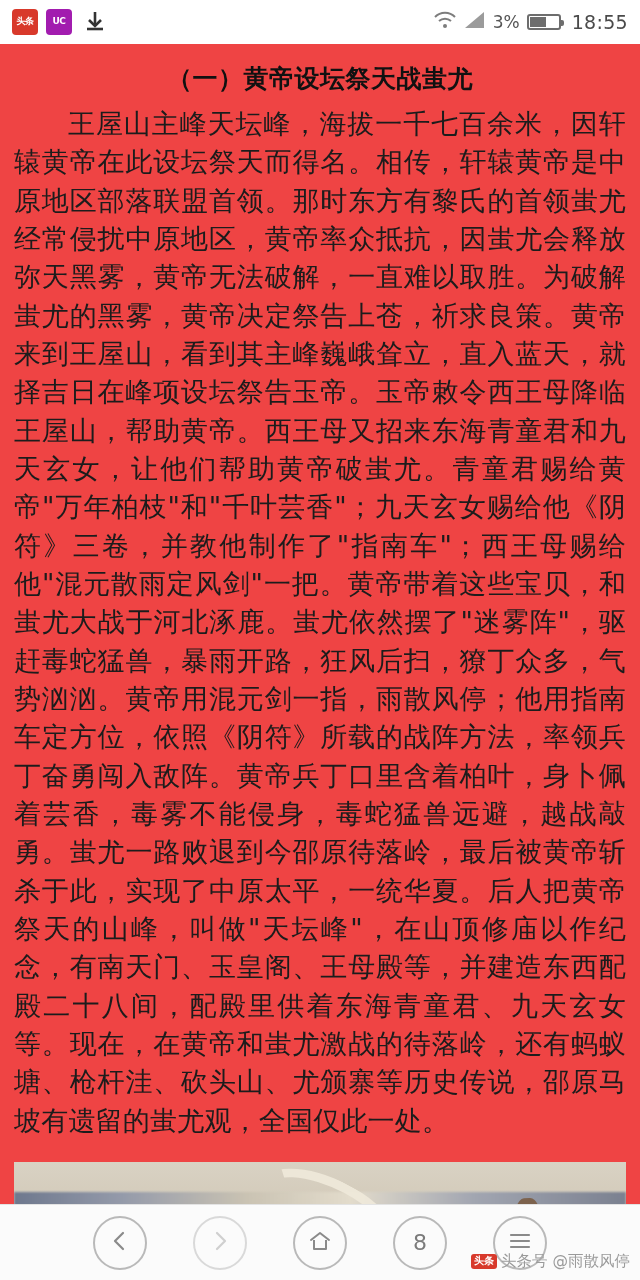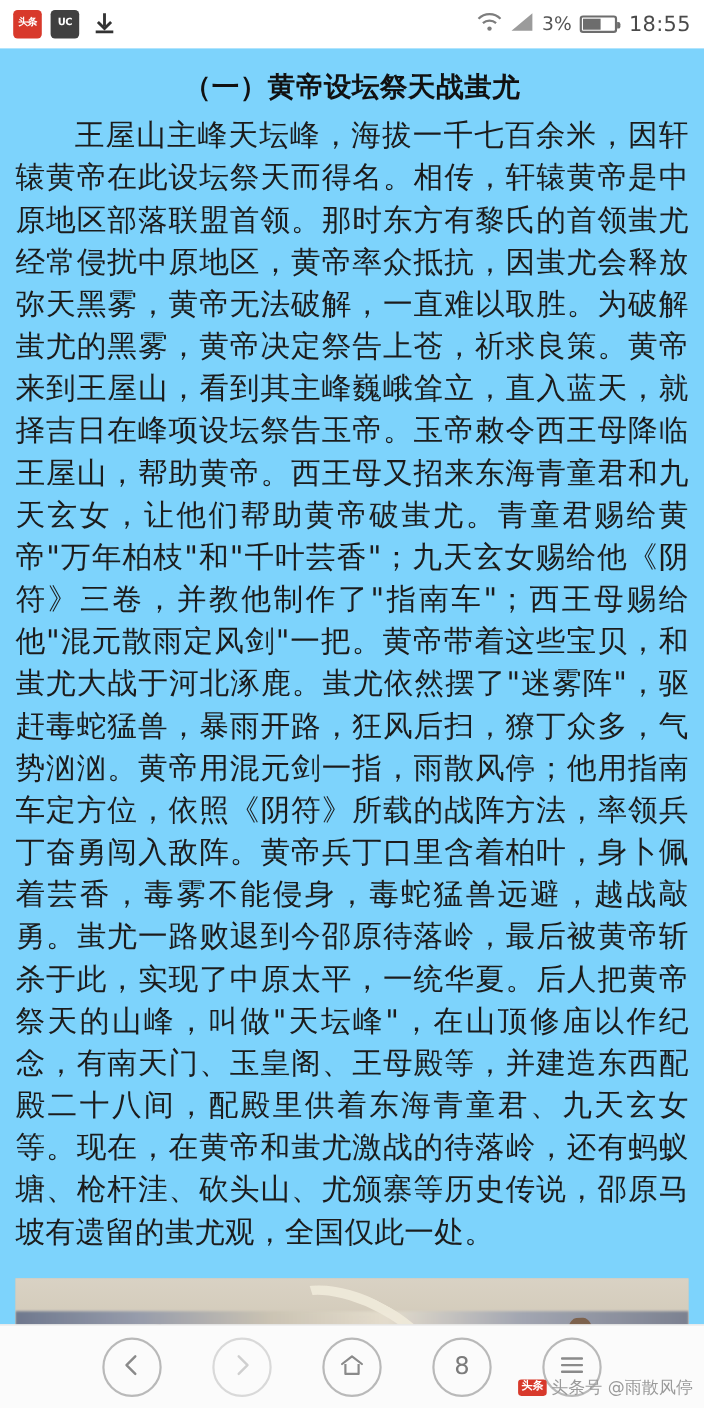--- a/index.html
+++ b/index.html
@@ -38,21 +38,21 @@
     align-items: center;
     justify-content: center;
     font-size: 9px;
     color: #fff;
     line-height: 1.05;
     text-align: center;
     font-weight: bold;
     letter-spacing: -0.5px;
   }
   .app-badge.red { background: #d8392b; }
-  .app-badge.blue { background: #404040; }
+  .app-badge.blue { background: #a21caf; }
   .dl-icon {
     width: 22px;
     height: 24px;
     position: relative;
     margin-left: 4px;
   }
   .status-right {
     margin-left: auto;
     display: flex;
     align-items: center;
@@ -98,21 +98,21 @@
   }
 
   
   .content {
     position: absolute;
     top: 44px;
     left: 0;
     right: 0;
     bottom: 76px;
     overflow: hidden;
-    background: #7dd3fc;
+    background: #ef4444;
   }
   .article {
     padding: 10px 14px 0 14px;
   }
   .article h1 {
     font-size: 25px;
     font-weight: bold;
     margin: 8px 0 10px 0;
     text-align: center;
     color: #111;

